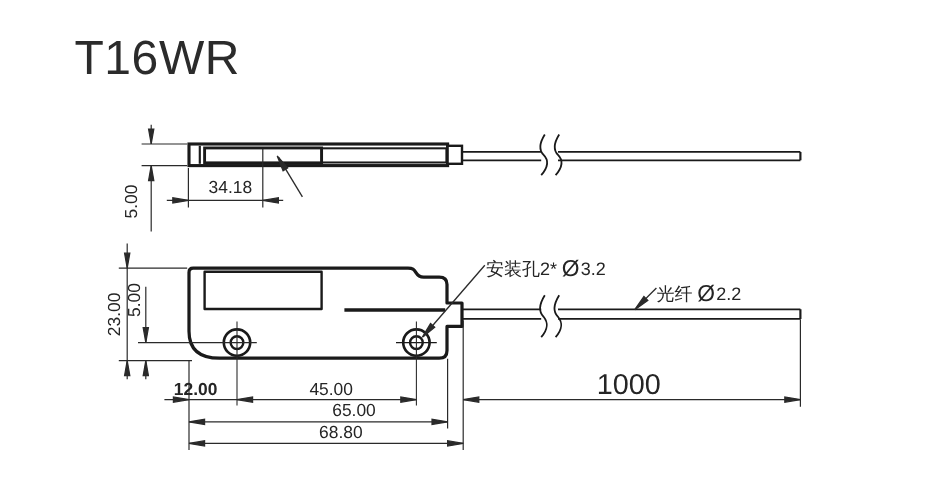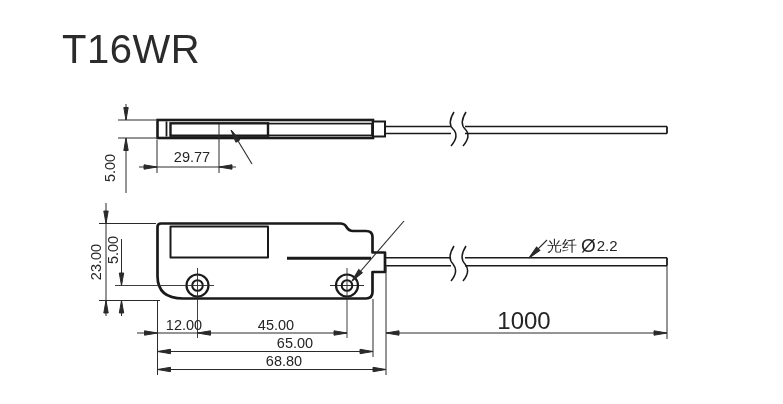--- a/index.html
+++ b/index.html
@@ -123,28 +123,31 @@
       <line x1="404" y1="221" x2="353" y2="280"></line>
       <path d="M352,281 L358.8,269.7 L362.2,272.7 Z"></path>
       <line x1="547" y1="240" x2="530" y2="257"></line>
       <path d="M529,258 L536.6,247.2 L539.8,250.4 Z"></path>
     </g>
   </svg>
 
   <div class="txt title" style="left:62px;top:27px;">T16WR</div>
 
   <div class="txt dim vrt" style="left:110px;top:168px;">5.00</div>
-  <div class="txt dim ctr" style="left:192px;top:157px;">29.77</div>
+  <div class="txt dim ctr" style="left:192px;top:157px;">34.18</div>
 
   <div class="txt dim vrt" style="left:96px;top:262px;">23.00</div>
   <div class="txt dim vrt" style="left:113px;top:250px;">5.00</div>
 
+  <div class="txt cjk" style="left:405px;top:213px;">
+    <span>安装孔2*</span><span class="phi">Ø</span><span>3.2</span>
+  </div>
   <div class="txt cjk" style="left:547px;top:234px;">
     <span>光纤</span><span class="phi">Ø</span><span>2.2</span>
   </div>
 
-  <div class="txt dim ctr" style="left:184px;top:325px;">12.00</div>
+  <div class="txt dim ctr" style="left:163px;top:325px;font-weight:bold;">12.00</div>
   <div class="txt dim ctr" style="left:276px;top:325px;">45.00</div>
   <div class="txt dimbig ctr" style="left:524px;top:321px;">1000</div>
   <div class="txt dim ctr" style="left:264px;top:343px;margin-left:31px;">65.00</div>
   <div class="txt dim ctr" style="left:284px;top:361px;">68.80</div>
 
 </div>
 
 </body></html>

